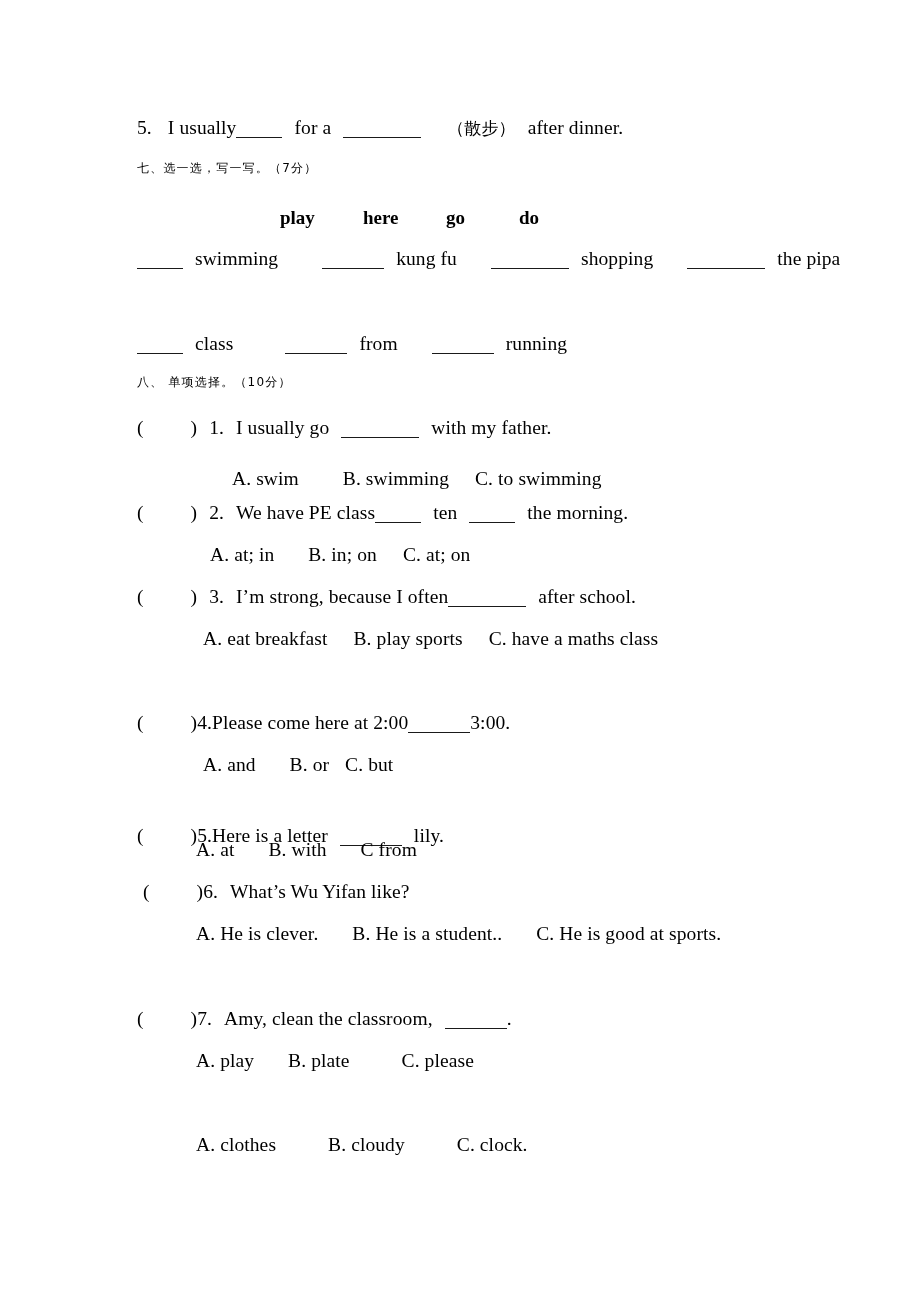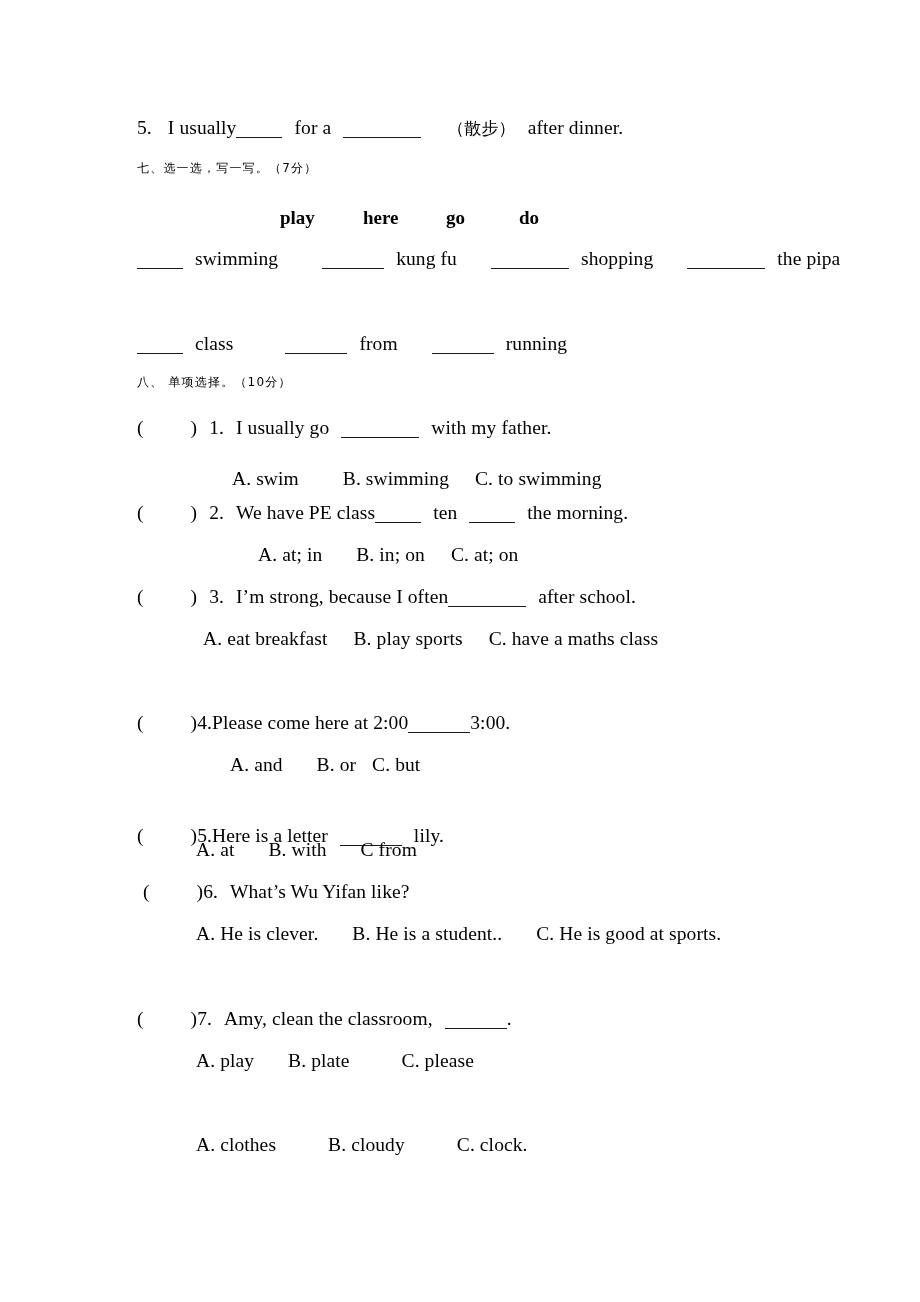--- a/index.html
+++ b/index.html
@@ -97,35 +97,35 @@
   <div class="row" style="left:137px; top:418px;">
     <span class="paren-open">(</span><span class="paren-gap"></span><span>)</span><span class="sp-f"></span><span>1.</span><span class="sp-f"></span><span>I usually go</span><span class="sp-f"></span><span class="bl bl-lg"></span><span class="sp-f"></span><span>with my father.</span>
   </div>
   <div class="row" style="left:232px; top:460px;margin-top:9px;">
     <span class="opt">A. swim</span><span class="sp-d"></span><span class="opt">B. swimming</span><span class="sp-b"></span><span class="opt">C. to swimming</span>
   </div>
 
   <div class="row" style="left:137px; top:503px;">
     <span class="paren-open">(</span><span class="paren-gap"></span><span>)</span><span class="sp-f"></span><span>2.</span><span class="sp-f"></span><span>We have PE class</span><span class="bl bl-sm"></span><span class="sp-f"></span><span>ten</span><span class="sp-f"></span><span class="bl bl-sm"></span><span class="sp-f"></span><span>the morning.</span>
   </div>
-  <div class="row" style="left:210px; top:545px;margin-left:48px;">
+  <div class="row" style="left:210px; top:545px;">
     <span class="opt">A. at; in</span><span class="sp-c"></span><span class="opt">B. in; on</span><span class="sp-b"></span><span class="opt">C. at; on</span>
   </div>
 
   <div class="row" style="left:137px; top:587px;">
     <span class="paren-open">(</span><span class="paren-gap"></span><span>)</span><span class="sp-f"></span><span>3.</span><span class="sp-f"></span><span>I’m strong, because I often</span><span class="bl bl-lg"></span><span class="sp-f"></span><span>after school.</span>
   </div>
   <div class="row" style="left:203px; top:629px;">
     <span class="opt">A. eat breakfast</span><span class="sp-b"></span><span class="opt">B. play sports</span><span class="sp-b"></span><span class="opt">C. have a maths class</span>
   </div>
 
   <div class="row" style="left:137px; top:713px;">
     <span class="paren-open">(</span><span class="paren-gap"></span><span>)</span><span>4.</span><span>Please come here at 2:00</span><span class="bl bl-md"></span><span>3:00.</span>
   </div>
-  <div class="row" style="left:203px; top:755px;margin-left:27px;">
+  <div class="row" style="left:203px; top:755px;">
     <span class="opt">A. and</span><span class="sp-c"></span><span class="opt">B. or</span><span class="sp-a"></span><span class="opt">C. but</span>
   </div>
 
   <div class="row" style="left:137px; top:826px;">
     <span class="paren-open">(</span><span class="paren-gap"></span><span>)</span><span>5.</span><span>Here is a letter</span><span class="sp-f"></span><span class="bl bl-md"></span><span class="sp-f"></span><span>lily.</span>
   </div>
   <div class="row" style="left:196px; top:840px;">
     <span class="opt">A. at</span><span class="sp-c"></span><span class="opt">B. with</span><span class="sp-c"></span><span class="opt">C from</span>
   </div>
 

